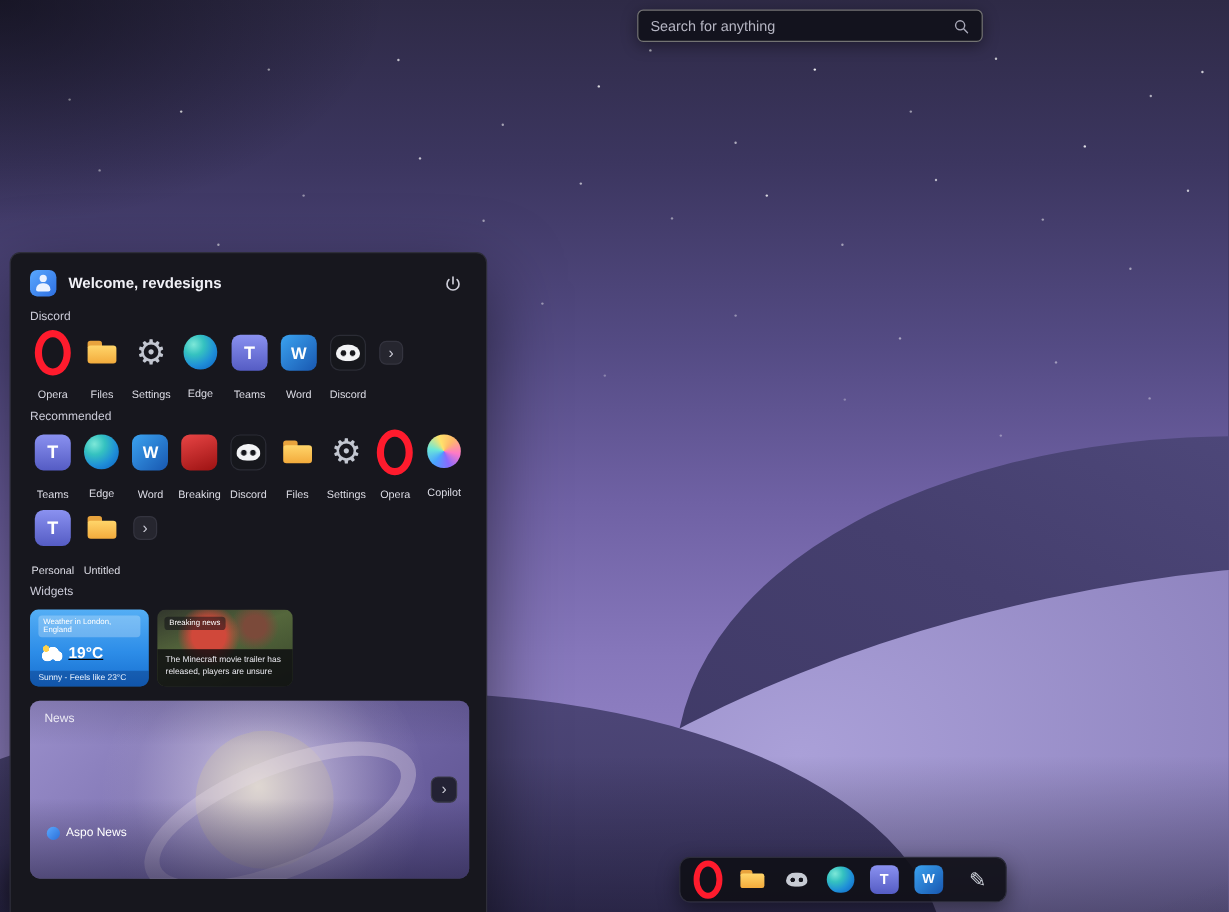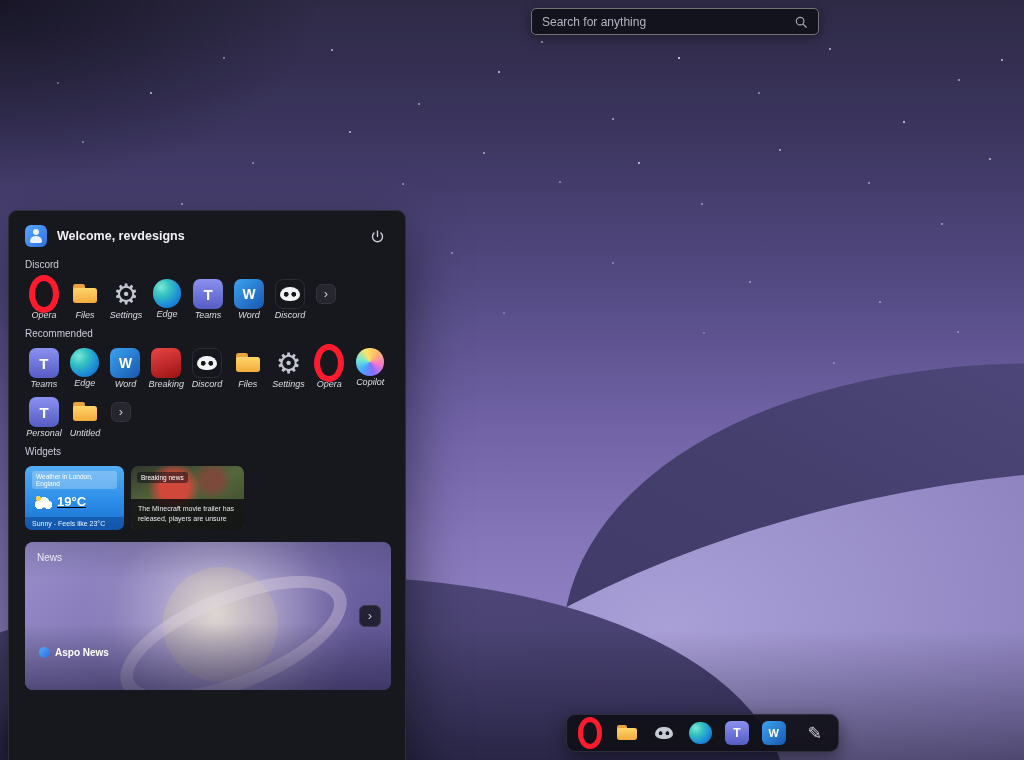--- a/index.html
+++ b/index.html
@@ -55,21 +55,21 @@
   .avatar::before { content:""; position:absolute; left:8px; top:4px; width:6px; height:6px;
     border-radius:50%; background:#eaf2ff; }
   .avatar::after { content:""; position:absolute; left:5px; top:11px; width:12px; height:7px;
     border-radius:6px 6px 2px 2px; background:#eaf2ff; }
   .welcome { color:#f0f0f6; font-size:12.5px; font-weight:bold; flex:1; }
   .power { background:transparent; border:none; cursor:pointer; padding:4px; display:flex; }
 
   .section-label { color:#cbcbd8; font-size:10px; margin:6px 0 9px; }
   .app-row { display:flex; align-items:flex-start; gap:3px; margin-bottom:8px; }
   .app-item { width:38px; display:flex; flex-direction:column; align-items:center; cursor:pointer; }
-  .app-label { margin-top:1px; font-size:9px; color:#dddde6; white-space:nowrap;font-style:italic; }
+  .app-label { margin-top:15px; font-size:9px; color:#dddde6; white-space:nowrap; }
 
   .app-icon { font-size:30px; width:1em; height:1em; position:relative;
     display:flex; align-items:center; justify-content:center; flex:none; }
 
   
   .icon-opera::before { content:""; width:.78em; height:.88em; border-radius:50%;
     border:.22em solid #ff1b2d; }
   .icon-folder::before { content:""; position:absolute; left:.1em; top:.17em; width:.4em; height:.2em;
     border-radius:.08em .08em 0 0; background:#e8a33d; }
   .icon-folder::after { content:""; position:absolute; left:.1em; top:.29em; width:.8em; height:.52em;
@@ -143,21 +143,21 @@
     border-radius:50%; opacity:.92;
     background:radial-gradient(circle at 45% 40%,#e0d8d0,#b4a9bb 60%,#8d82a8); }
   .planet::after { content:""; position:absolute; left:28px; top:104px; width:215px; height:72px;
     border-radius:50%; border:13px solid rgba(228,219,228,.35); transform:rotate(-22deg); }
   .news-shade { position:absolute; inset:0;
     background:linear-gradient(180deg,rgba(30,26,55,.18) 0%,transparent 25%,transparent 55%,rgba(36,32,66,.55) 100%); }
   .news-tag { position:absolute; left:12px; top:10px; font-size:10px; color:#eceaf4; }
   .news-next { position:absolute; right:10px; top:63px; width:22px; height:22px; margin:0;
     background:rgba(26,26,38,.88); border:1px solid #3a3a48; border-radius:6px; }
   .news-source { position:absolute; left:14px; bottom:32px; display:flex; align-items:center; gap:5px;
-    color:#fff; font-size:10px; font-weight:bold;justify-content:flex-end; }
+    color:#fff; font-size:10px; font-weight:normal;justify-content:flex-end; }
   .news-source-icon { width:11px; height:11px; border-radius:50%;
     background:linear-gradient(135deg,#5aa9ff,#2b6fd8); }
   .news-headline { position:absolute; left:14px; right:38px; bottom:7px;
     font-size:9.5px; line-height:1.35; color:#d4d1e4; }
 
   
   .taskbar { position:absolute; top:714px; height:38px; display:flex; align-items:center;
     gap:13px; padding:0 11px; background:rgba(16,16,24,.93); border:1px solid #2c2c3a;
     border-radius:9px; box-shadow:0 6px 18px rgba(0,0,0,.45); }
   .taskbar-left { left:8px; }

